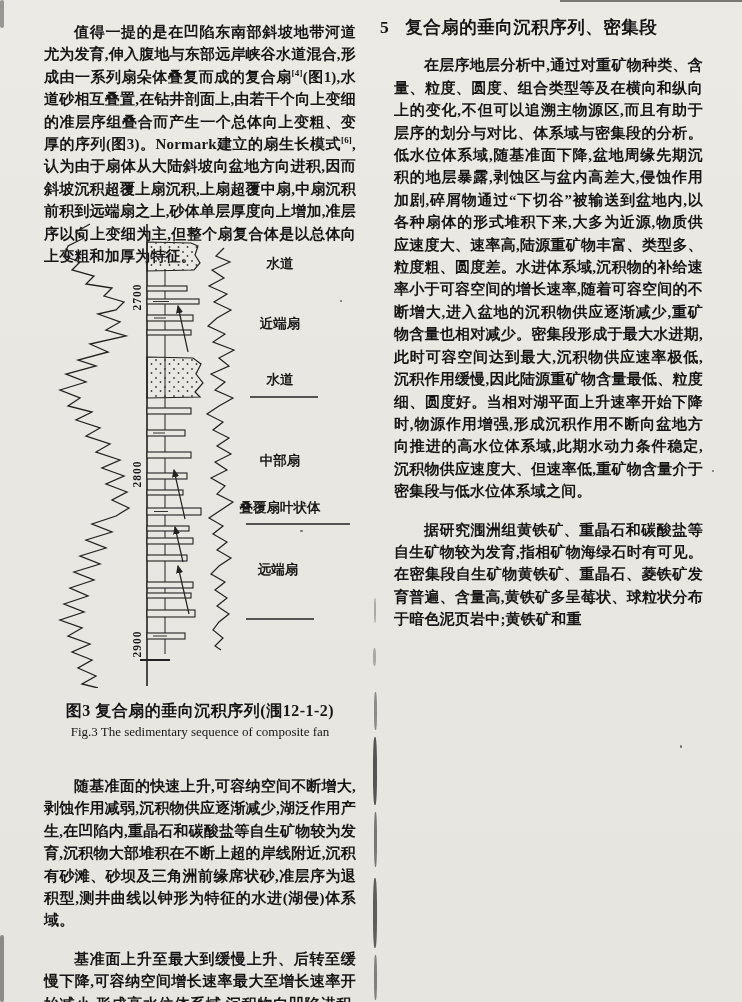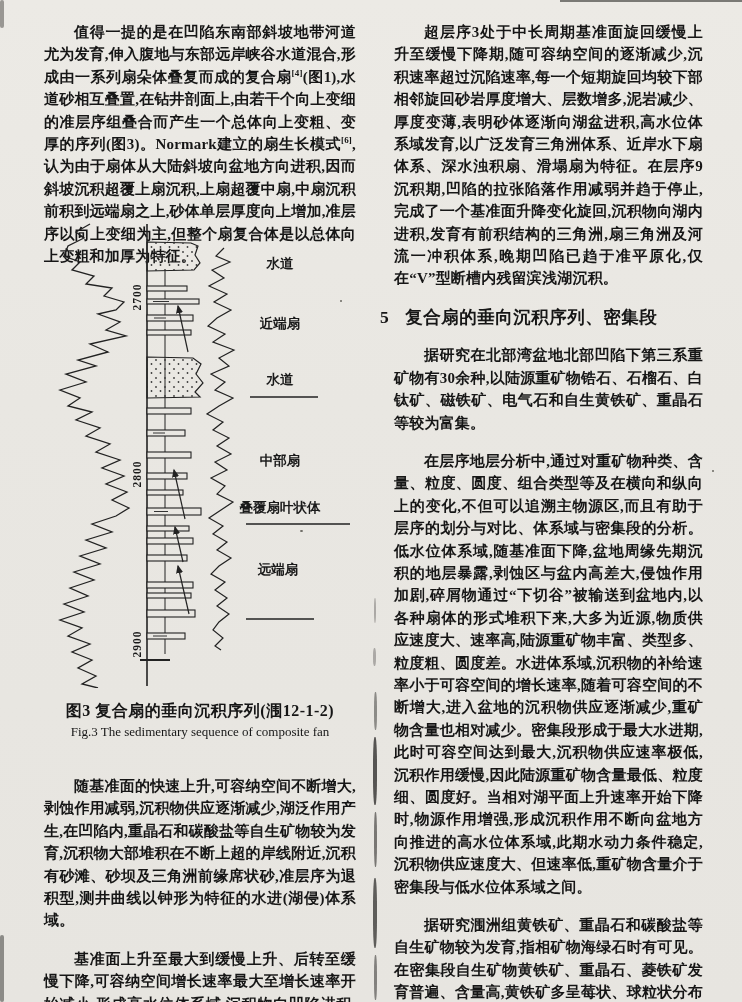--- a/index.html
+++ b/index.html
@@ -107,23 +107,21 @@
 
   <div class="abs caption-cn" style="left:28px;top:701px;width:344px;">图3  复合扇的垂向沉积序列(涠12-1-2)</div>
   <div class="abs caption-en" style="left:28px;top:724px;width:344px;text-align:center;">Fig.3  The sedimentary sequence of composite fan</div>
 
   <div class="abs col-text" style="left:28px;top:759px;width:344px;height:243px;overflow:hidden;">
     <p>随基准面的快速上升,可容纳空间不断增大,剥蚀作用减弱,沉积物供应逐渐减少,湖泛作用产生,在凹陷内,重晶石和碳酸盐等自生矿物较为发育,沉积物大部堆积在不断上超的岸线附近,沉积有砂滩、砂坝及三角洲前缘席状砂,准层序为退积型,测井曲线以钟形为特征的水进(湖侵)体系域。</p>
     <p>基准面上升至最大到缓慢上升、后转至缓慢下降,可容纳空间增长速率最大至增长速率开始减小,形成高水位体系域,沉积物向凹陷进积,砂体厚度向上逐渐增大,泥岩厚度减低,此期主要发育向上变浅的扇三角洲—三角洲体系,晚期可出现河流沉积体系。</p>
   </div>
 
   <div class="abs col-text" style="left:378px;top:5px;width:341px;height:997px;overflow:hidden;">
-    <p>超层序3处于中长周期基准面旋回缓慢上升至缓慢下降期,随可容纳空间的逐渐减少,沉积速率超过沉陷速率,每一个短期旋回均较下部相邻旋回砂岩厚度增大、层数增多,泥岩减少、厚度变薄,表明砂体逐渐向湖盆进积,高水位体系域发育,以广泛发育三角洲体系、近岸水下扇体系、深水浊积扇、滑塌扇为特征。在层序9沉积期,凹陷的拉张陷落作用减弱并趋于停止,完成了一个基准面升降变化旋回,沉积物向湖内进积,发育有前积结构的三角洲,扇三角洲及河流一冲积体系,晚期凹陷已趋于准平原化,仅在“V”型断槽内残留滨浅湖沉积。</p>
     <div class="sec-heading"><span class="num">5</span><span>复合扇的垂向沉积序列、密集段</span></div>
-    <p>据研究在北部湾盆地北部凹陷下第三系重矿物有30余种,以陆源重矿物锆石、石榴石、白钛矿、磁铁矿、电气石和自生黄铁矿、重晶石等较为富集。</p>
     <p>在层序地层分析中,通过对重矿物种类、含量、粒度、圆度、组合类型等及在横向和纵向上的变化,不但可以追溯主物源区,而且有助于层序的划分与对比、体系域与密集段的分析。低水位体系域,随基准面下降,盆地周缘先期沉积的地层暴露,剥蚀区与盆内高差大,侵蚀作用加剧,碎屑物通过“下切谷”被输送到盆地内,以各种扇体的形式堆积下来,大多为近源,物质供应速度大、速率高,陆源重矿物丰富、类型多、粒度粗、圆度差。水进体系域,沉积物的补给速率小于可容空间的增长速率,随着可容空间的不断增大,进入盆地的沉积物供应逐渐减少,重矿物含量也相对减少。密集段形成于最大水进期,此时可容空间达到最大,沉积物供应速率极低,沉积作用缓慢,因此陆源重矿物含量最低、粒度细、圆度好。当相对湖平面上升速率开始下降时,物源作用增强,形成沉积作用不断向盆地方向推进的高水位体系域,此期水动力条件稳定,沉积物供应速度大、但速率低,重矿物含量介于密集段与低水位体系域之间。</p>
     <p>据研究涠洲组黄铁矿、重晶石和碳酸盐等自生矿物较为发育,指相矿物海绿石时有可见。在密集段自生矿物黄铁矿、重晶石、菱铁矿发育普遍、含量高,黄铁矿多呈莓状、球粒状分布于暗色泥页岩中;黄铁矿和重</p>
   </div>
 
   <div class="artifact" style="left:560px;top:0;width:182px;height:2px;opacity:.55;"></div>
   <div class="artifact" style="left:0;top:0;width:4px;height:28px;opacity:.4;border-radius:2px;"></div>
   <div class="artifact" style="left:374px;top:598px;width:2px;height:25px;opacity:.3;border-radius:40%;"></div>
   <div class="artifact" style="left:373px;top:648px;width:3px;height:18px;opacity:.3;border-radius:40%;"></div>
   <div class="artifact" style="left:374px;top:692px;width:3px;height:38px;opacity:.45;border-radius:40%;"></div>
   <div class="artifact" style="left:373px;top:737px;width:4px;height:68px;opacity:.72;border-radius:40%;"></div>

